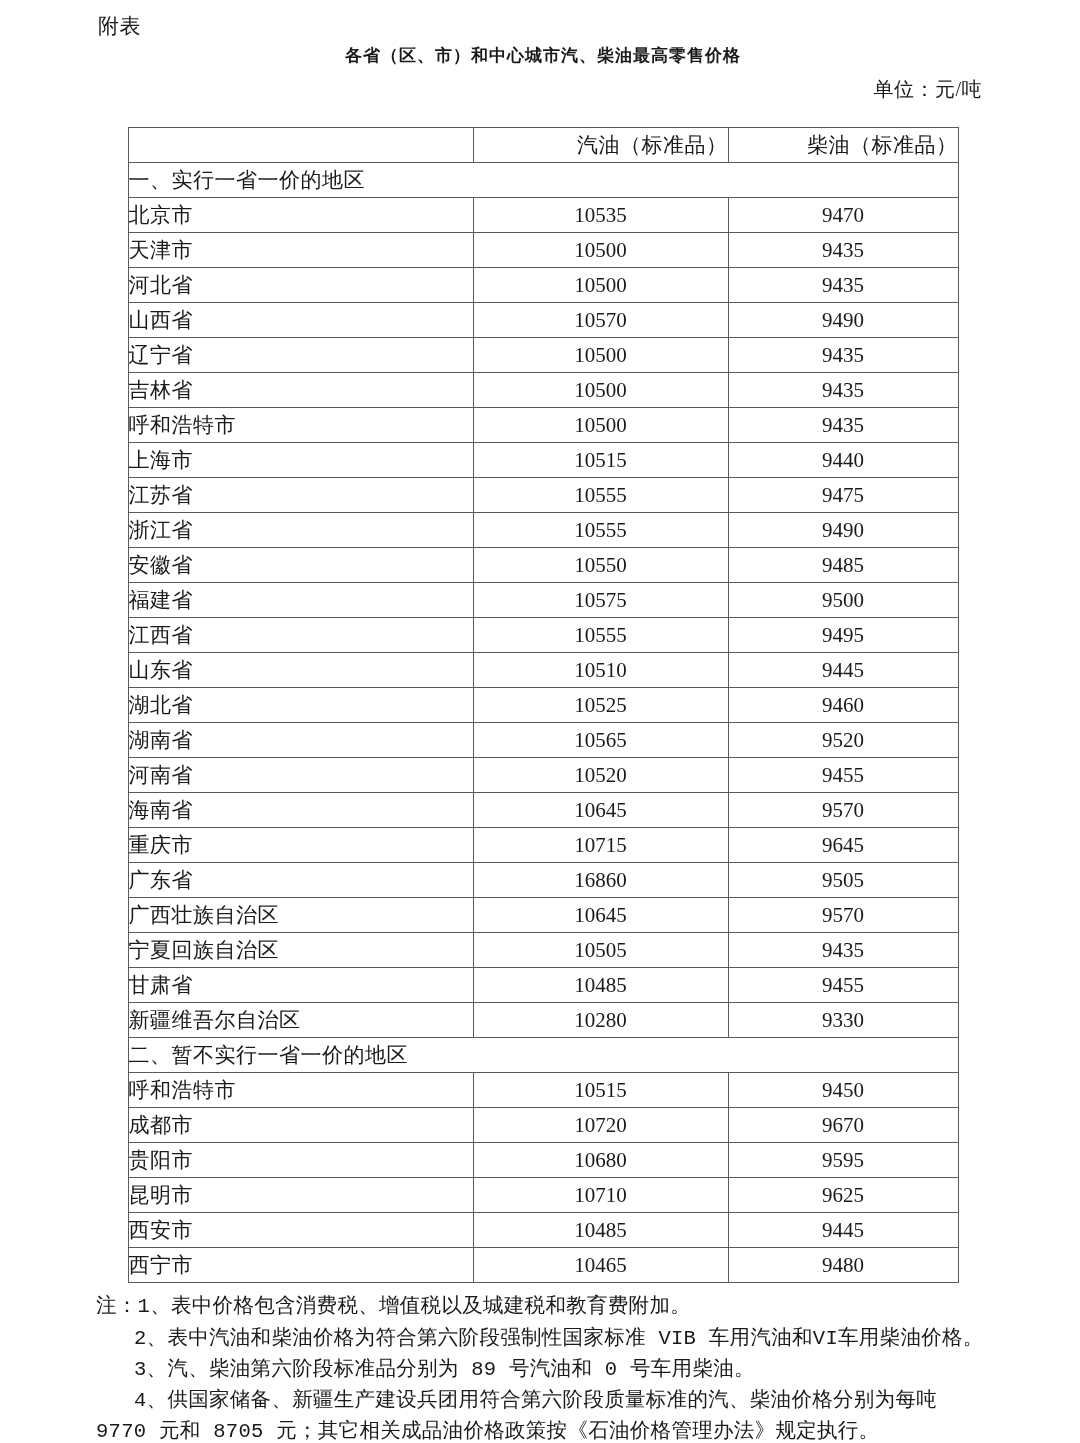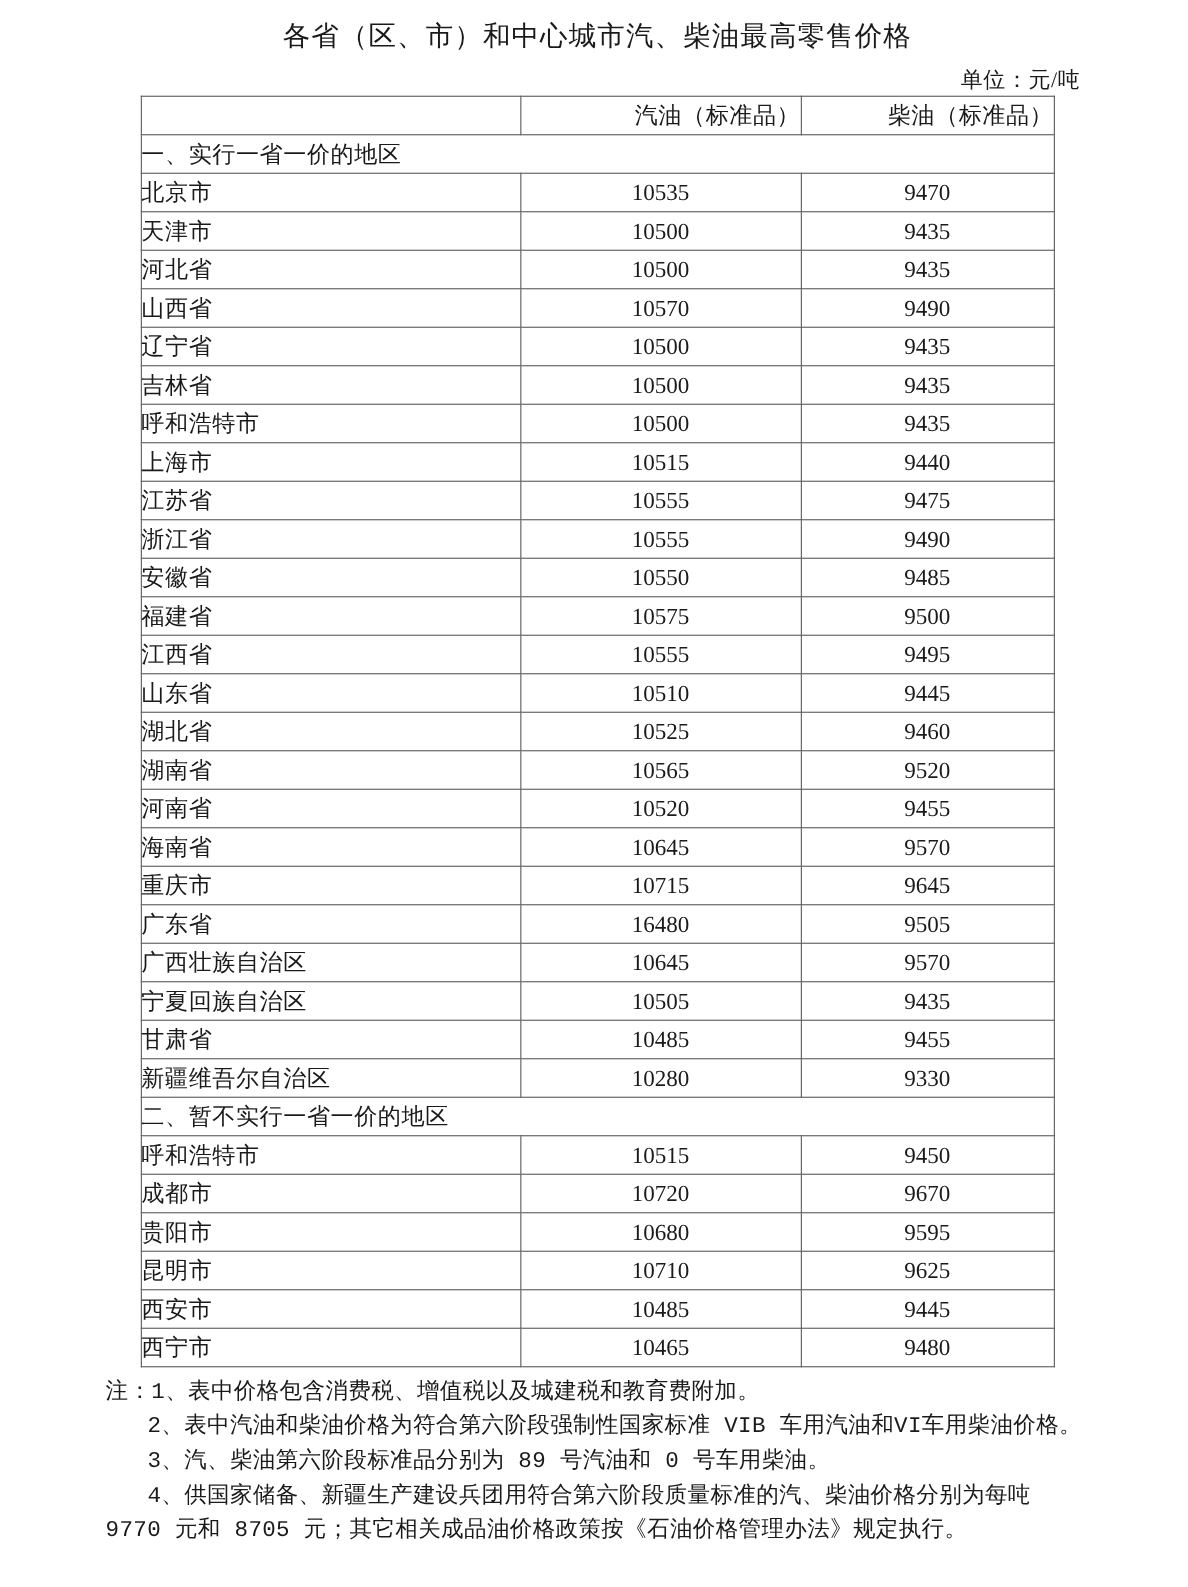--- a/index.html
+++ b/index.html
@@ -23,30 +23,30 @@
     position: relative;
   }
   .attachment-label {
     font-size: 21px;
     line-height: 1.2;
     margin: 0 0 6px 2px;
     letter-spacing: 0.5px;
   }
   .doc-title {
     text-align: center;
-    font-size: 25px;
-    font-weight: normal;
+    font-size: 17px;
+    font-weight: bold;
     letter-spacing: 1px;
     margin: 4px 0 10px 0;
     line-height: 1.25;
   }
   .unit-line {
     text-align: right;
     font-size: 20px;
-    margin: 0 8px 1px 0;
+    margin: 0 8px 24px 0;
     letter-spacing: 0.5px;
   }
   table.price-table {
     width: 830px;
     border-collapse: collapse;
     table-layout: fixed;
     margin: 0 auto;
     font-size: 20px;
   }
   table.price-table td, table.price-table th {
@@ -104,20 +104,21 @@
   }
   .note-first {
     text-indent: 0;
   }
 </style>
 </head>
 <body>
 
 <div class="page">
 
+  <div class="attachment-label">附表</div>
 
   <div class="doc-title">各省（区、市）和中心城市汽、柴油最高零售价格</div>
 
   <div class="unit-line">单位：元/吨</div>
 
   <table class="price-table">
     <colgroup>
       <col class="c-region">
       <col class="c-gas">
       <col class="c-diesel">
@@ -223,21 +224,21 @@
           <td class="num-cell">10645</td>
           <td class="num-cell">9570</td>
         </tr>
         <tr>
           <td class="region-cell">重庆市</td>
           <td class="num-cell">10715</td>
           <td class="num-cell">9645</td>
         </tr>
         <tr>
           <td class="region-cell">广东省</td>
-          <td class="num-cell">16480</td>
+          <td class="num-cell">16860</td>
           <td class="num-cell">9505</td>
         </tr>
         <tr>
           <td class="region-cell">广西壮族自治区</td>
           <td class="num-cell">10645</td>
           <td class="num-cell">9570</td>
         </tr>
         <tr>
           <td class="region-cell">宁夏回族自治区</td>
           <td class="num-cell">10505</td>

